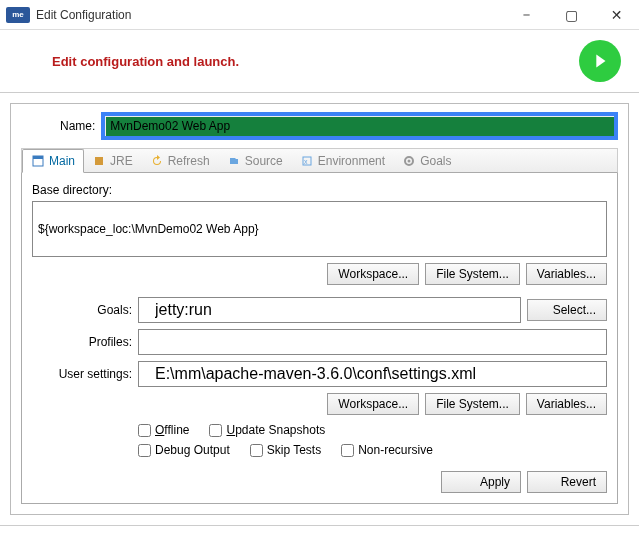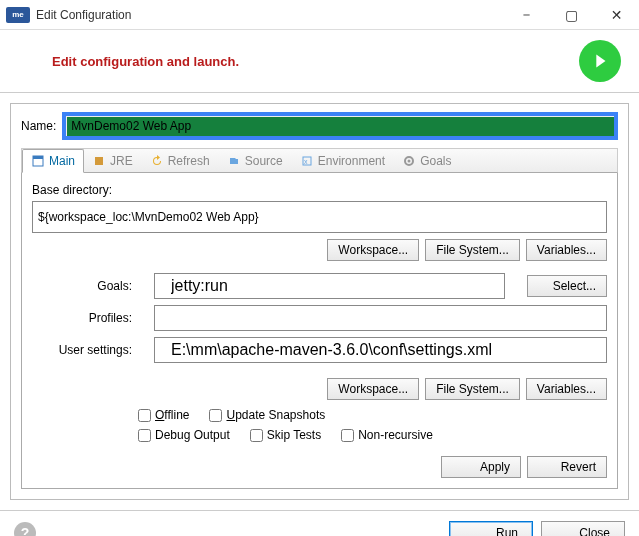--- a/index.html
+++ b/index.html
@@ -8,33 +8,33 @@
 .titlebar-icon { width: 24px; height: 16px; background: #2b579a; color: #fff; font-size: 8px; font-weight: bold; display: flex; align-items: center; justify-content: center; margin: 0 6px; border-radius: 2px; }
 .titlebar-title { flex: 1; font-size: 12px; color: #333; }
 .titlebar-btn { width: 45px; height: 30px; display: flex; align-items: center; justify-content: center; font-size: 14px; color: #333; }
 .header { padding: 10px 12px; display: flex; align-items: center; background: #fff; border-bottom: 1px solid #ccc; }
 .header-text { flex: 1; font-weight: bold; font-size: 13px; color: #b91c1c; padding-left: 40px; }
 .run-circle { width: 42px; height: 42px; border-radius: 50%; background: #2ecc40; display: flex; align-items: center; justify-content: center; margin-right: 6px; }
 .run-circle svg { fill: #fff; }
 .body { padding: 10px; }
 .groupbox { border: 1px solid #bbb; padding: 8px 10px 10px 10px; }
 .name-row { display: flex; align-items: center; margin-bottom: 8px; }
-.name-row label { margin-right: 6px; }
+.name-row label { margin-right: 6px; margin-left: 39px; }
 .name-row input { flex: 1; border: 4px solid #3b82f6; padding: 3px 5px; font-size: 12px; background: #15803d; box-shadow: inset 1px 1px 0 #eee; }
 .tabs { display: flex; border: 1px solid #ccc; border-bottom: 1px solid #aaa; background: linear-gradient(#fafafa, #ededed); }
 .tab { display: flex; align-items: center; padding: 4px 8px; gap: 4px; color: #888; border-right: 1px solid transparent; }
 .tab.active { background: #fff; color: #0369a1; border: 1px solid #aaa; border-bottom: 1px solid #fff; margin-bottom: -1px; border-top-left-radius: 2px; border-top-right-radius: 2px; }
 .tab .ticon { width: 14px; height: 14px; display: inline-flex; align-items: center; justify-content: center; }
 .tabcontent { border: 1px solid #aaa; border-top: none; padding: 10px; background: #fff; }
 .field-label { margin-bottom: 4px; }
-.wide-input { width: 100%; border: 1px solid #888; padding: 8px 5px; font-size: 12px; margin-bottom: 6px; }
+.wide-input { width: 100%; border: 1px solid #888; padding: 20px 5px; font-size: 12px; margin-bottom: 6px; }
 .btnrow { display: flex; justify-content: flex-end; gap: 6px; margin-bottom: 12px; }
 .btn { border: 1px solid #999; background: linear-gradient(#fafafa, #e8e8e8); padding: 3px 10px; font-size: 12px; min-width: 80px; text-align: right; cursor: default; }
 .btn.default { border: 1px solid #0078d7; box-shadow: 0 0 0 1px #88c0f0 inset; }
-.grid { display: grid; grid-template-columns: 100px 1fr auto; gap: 6px 22px; align-items: center; margin-bottom: 15px; }
+.grid { display: grid; grid-template-columns: 100px 1fr auto; gap: 6px 6px; align-items: center; margin-bottom: 6px; }
 .grid label { text-align: right; }
 .grid input { border: 1px solid #888; padding: 3px 16px; font-size: 16px; width: 100%; }
 .chkrow { display: flex; gap: 20px; margin-left: 106px; margin-top: 6px; }
 .chk { display: flex; align-items: center; gap: 4px; }
 .chk input { width: 13px; height: 13px; }
 .underline-letter { text-decoration: underline; }
 .footer { display: flex; align-items: center; padding: 10px 14px; gap: 8px; }
 .help-icon { width: 22px; height: 22px; border-radius: 50%; background: #bbb; color: #fff; display: flex; align-items: center; justify-content: center; font-weight: bold; font-size: 14px; }
 .footer-spacer { flex: 1; }
 .footer .btn { min-width: 84px; padding: 4px 14px; }

